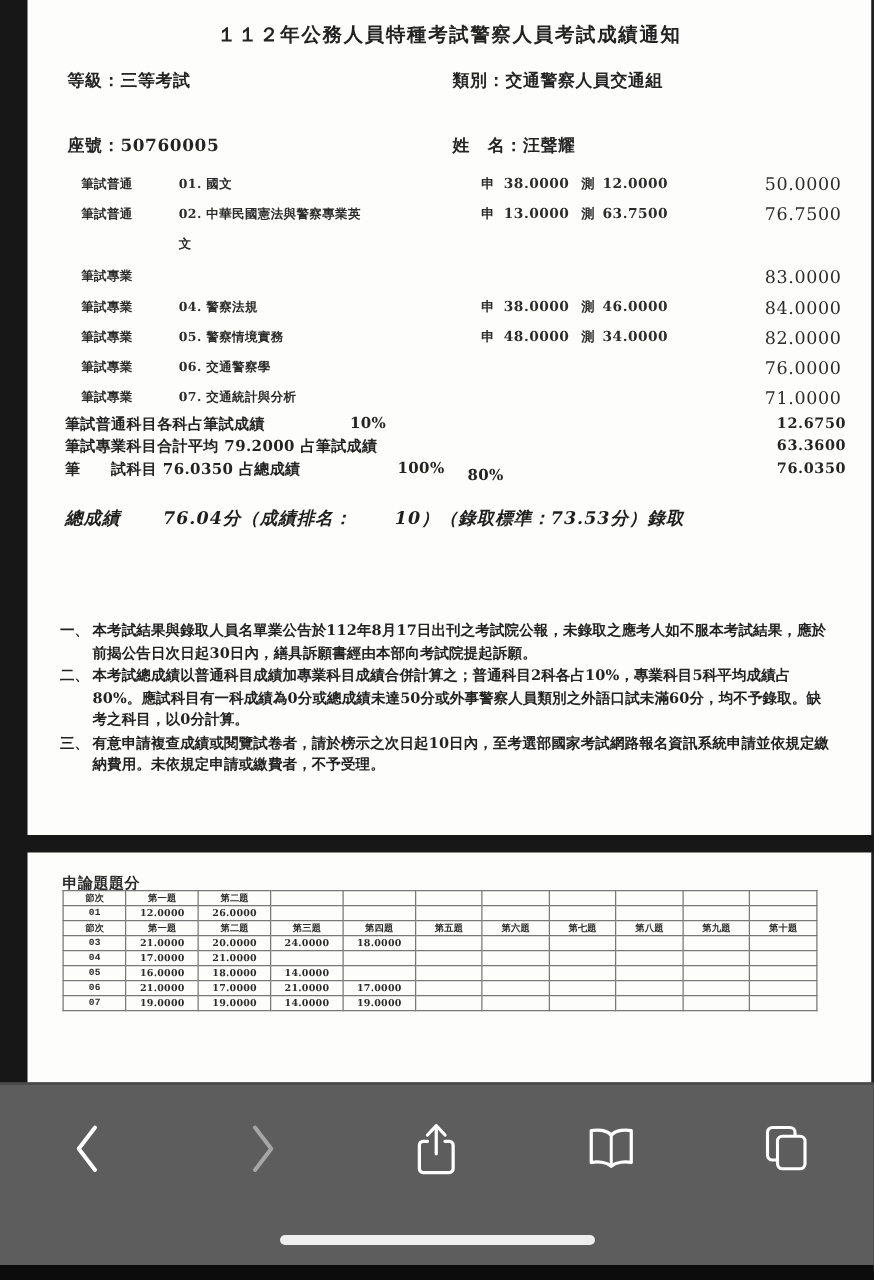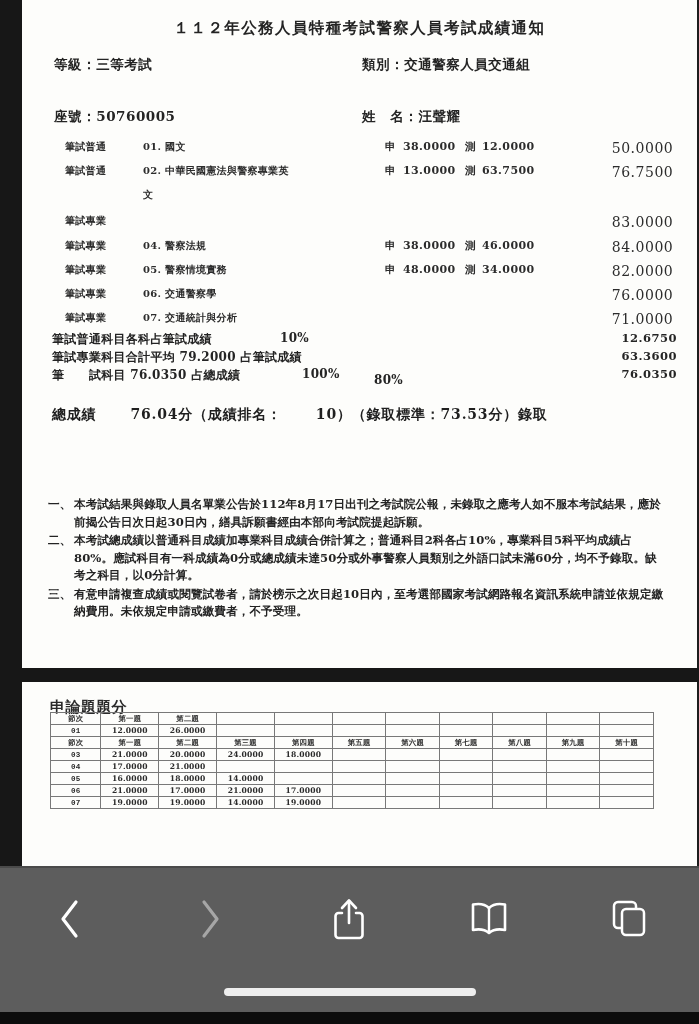--- a/index.html
+++ b/index.html
@@ -48,31 +48,31 @@
   .subj .tot{position:absolute;left:560px;width:95px;text-align:center;font-weight:400;font-size:14px;letter-spacing:.5px;}
   .subj .cont{position:absolute;left:108px;font-weight:700;font-size:10px;}
 
   
   .sumline{position:absolute;left:0;width:675px;font-size:12px;color:#242424;letter-spacing:.3px;font-weight:700;}
   .sumline .txt{position:absolute;left:30px;}
   .sumline .pct{position:absolute;}
   .sumline .tot{position:absolute;left:560px;width:95px;text-align:right;font-size:11.5px;letter-spacing:.5px;}
 
   
-  .grand{position:absolute;left:30px;top:406px;font-size:14px;font-weight:700;color:#1f1f1f;letter-spacing:.8px;}
+  .grand{position:absolute;left:30px;top:406px;font-size:14px;font-weight:700;color:#1f1f1f;letter-spacing:.8px;font-style:italic;}
   .grand .gap{display:inline-block;width:34px;}
 
   
   .notes{position:absolute;left:26px;top:496px;width:620px;font-size:11.6px;line-height:17.5px;color:#232323;letter-spacing:.1px;font-weight:700;}
   .note{display:flex;margin-bottom:1px;}
   .note .bullet{flex:0 0 26px;}
   .note .body{flex:1;text-indent:0;}
 
   
-  .tbl-cap{position:absolute;left:28px;top:16px;font-size:15px;font-weight:700;color:#2a2a2a;letter-spacing:.4px;}
+  .tbl-cap{position:absolute;left:28px;top:16px;font-size:12px;font-weight:700;color:#2a2a2a;letter-spacing:.4px;}
   table.essay{position:absolute;left:28px;top:30px;border-collapse:collapse;width:604px;}
   table.essay td{
     border:1px solid #787878;height:11px;
     font-size:7.6px;text-align:center;color:#2b2b2b;
     font-weight:700;letter-spacing:.2px;padding:0 2px;
     font-family:"DejaVu Serif","Liberation Serif",serif;
   }
   table.essay td.hd{font-size:7.4px;}
   table.essay td.idx{width:52px;font-family:Liberation Mono, monospace;}
   table.essay td.c{width:56px;}
@@ -182,21 +182,21 @@
             <span class="pct" style="left: 258px;">10%</span>
             <span class="tot">12.6750</span>
           </div>
           <div class="sumline" style="top: 349px;">
             <span class="txt">筆試專業科目合計平均 79.2000 占筆試成績</span>
             <span class="pct" style="left: 352px; margin-top: 24px;">80%</span>
             <span class="tot">63.3600</span>
           </div>
           <div class="sumline" style="top: 367px;">
             <span class="txt">筆　　試科目 76.0350 占總成績</span>
-            <span class="pct" style="left: 280px;">100%</span>
+            <span class="pct" style="left: 296px;">100%</span>
             <span class="tot">76.0350</span>
           </div>
         </div>
 
       <div class="grand">
         <span>總成績</span><span class="gap"></span><span>76.04分</span><span>（成績排名：</span><span class="gap"></span><span>10）</span><span>（錄取標準：</span><span>73.53分）</span><span>錄取</span>
       </div>
 
       <div class="notes" id="notes-list">
           <div class="note">

